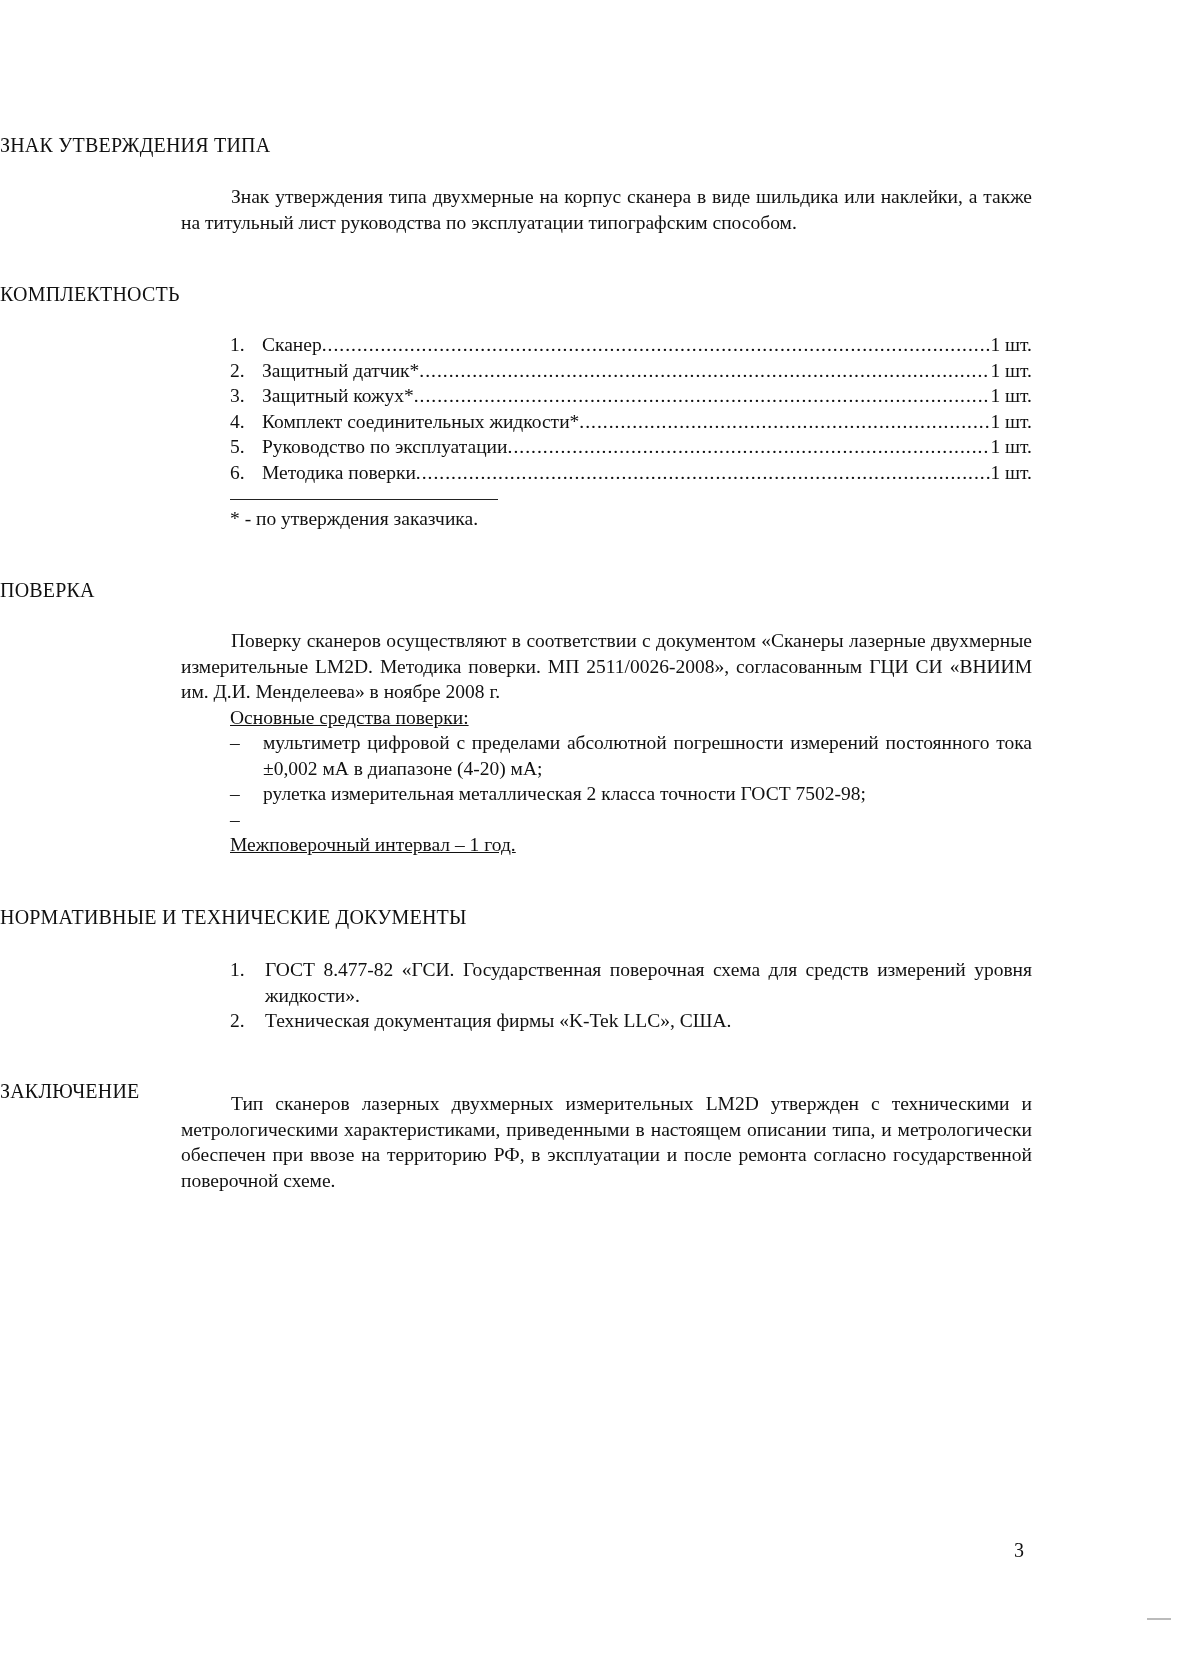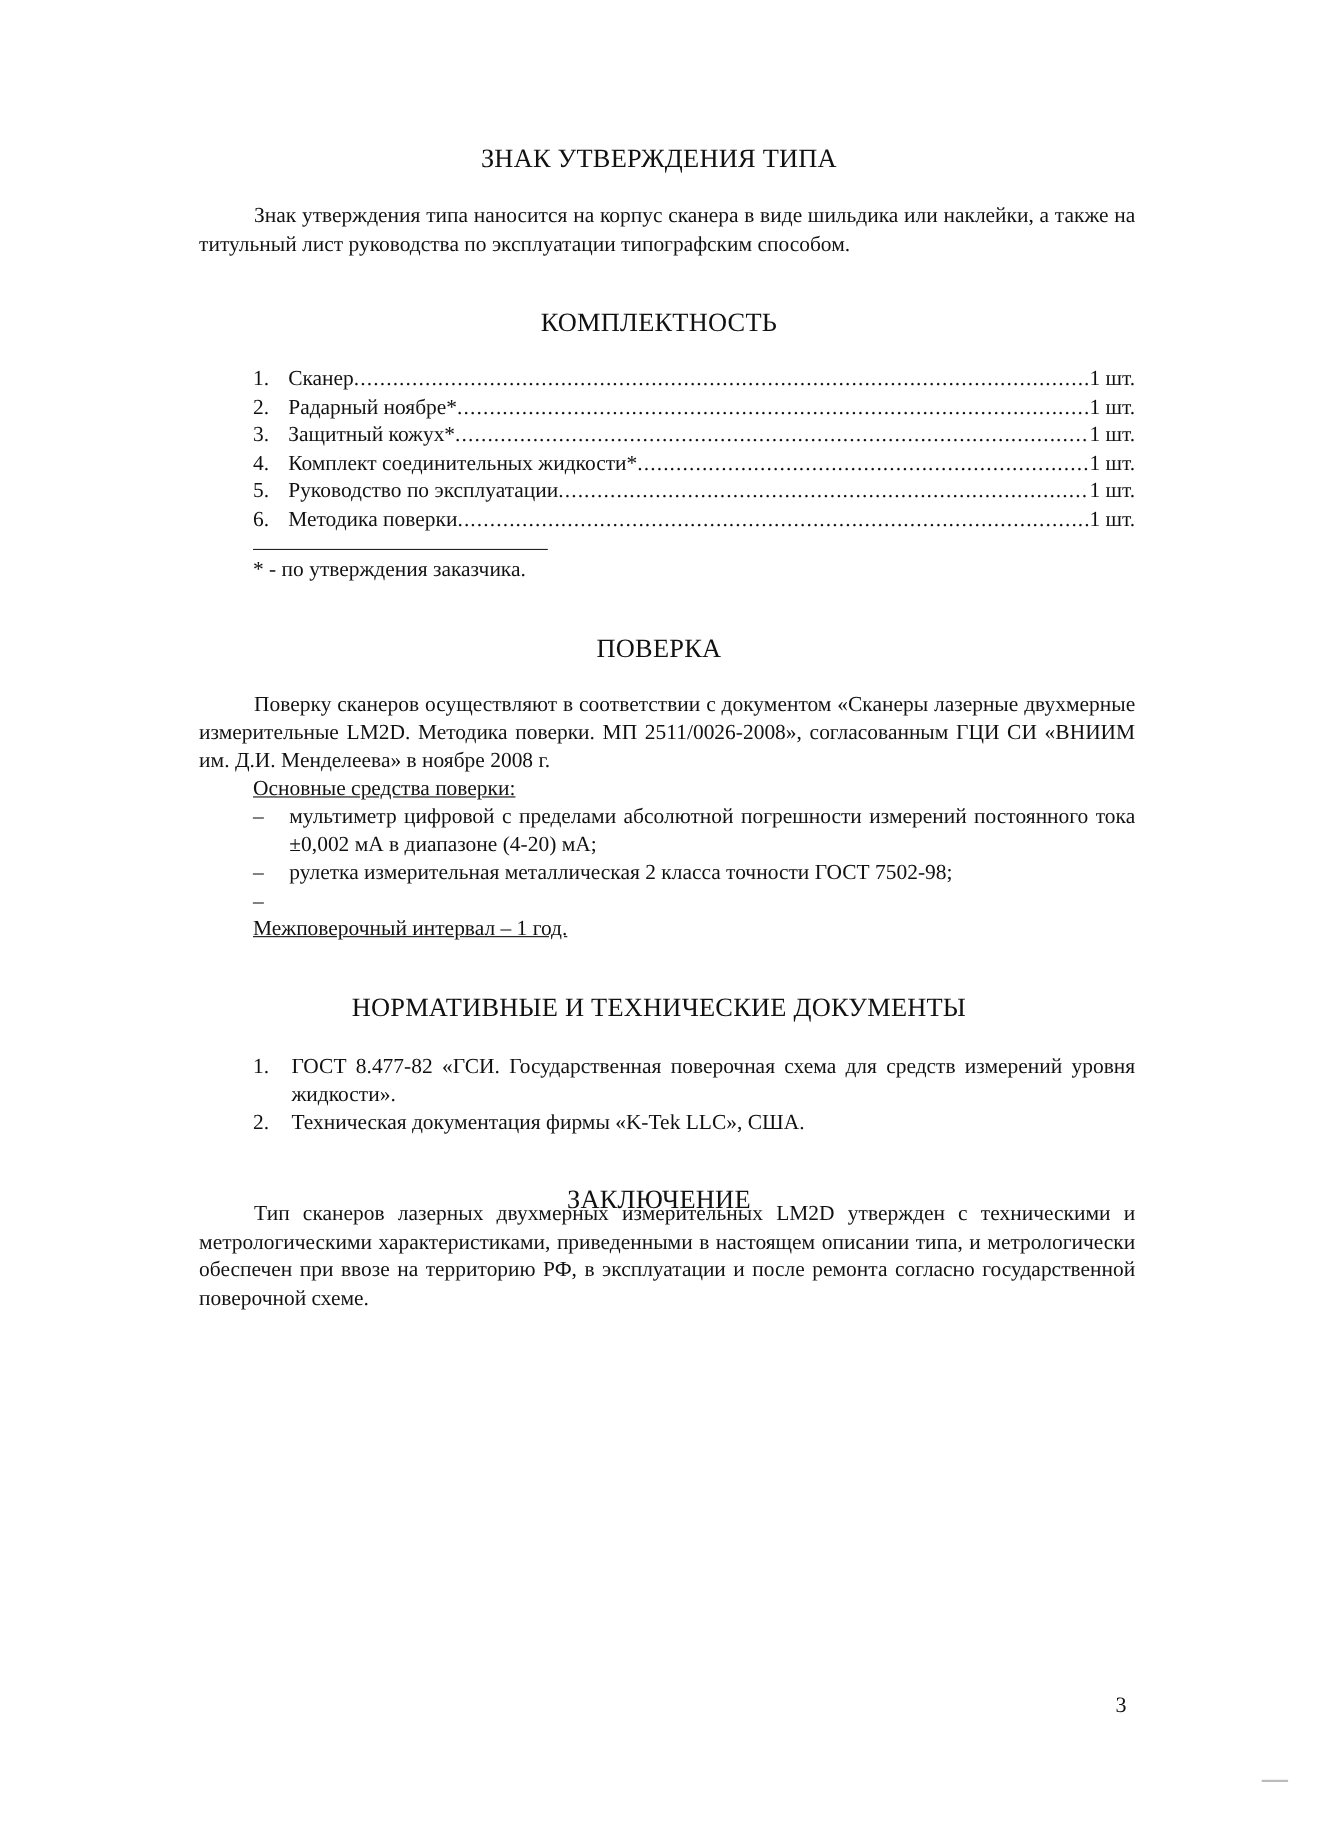--- a/index.html
+++ b/index.html
@@ -5,22 +5,22 @@
   html, body { margin: 0; padding: 0; background: #ffffff; }
   body {
     width: 1198px; height: 1671px; position: relative; overflow: hidden;
     font-family: "Liberation Serif", "DejaVu Serif", serif;
     color: #111111;
     font-size: 19.5px;
     line-height: 25.5px;
   }
   .page { position: absolute; left: 0; top: 0; width: 1198px; height: 1671px; }
   .heading {
-    position: absolute; left: 0; width: 1198px; text-align: center;
-    font-size: 24px; letter-spacing: 0.2px;
+    position: absolute; left: 0; width: 1198px; 
+    font-size: 20px; letter-spacing: 0.2px;
   }
   .para {
     position: absolute; left: 181px; width: 851px;
     text-align: justify;
   }
   .para .indent { display: inline-block; width: 50px; }
   .list { position: absolute; left: 230px; width: 802px; margin: 0; padding: 0; list-style: none; }
   .list li { display: flex; align-items: baseline; height: 25.5px; white-space: nowrap; }
   .list .num { width: 32px; flex: none; }
   .list .label { flex: none; }
@@ -41,33 +41,33 @@
   .ndoc-list li .num { position: absolute; left: 0; top: 0; }
   .page-number { position: absolute; left: 1014px; top: 1538px; font-size: 20px; }
   .scan-mark { position: absolute; left: 1147px; top: 1618px; width: 24px; height: 2px; background: #bbbbbb; }
 </style>
 </head>
 <body>
 
 <div class="page">
 
   <div class="heading" style="top:133px">ЗНАК УТВЕРЖДЕНИЯ ТИПА</div>
-  <div class="para" style="top:184px"><span class="indent"></span><span>Знак утверждения типа наносится на корпус сканера в виде шильдика или наклейки, а также на титульный лист руководства по эксплуатации типографским способом.</span></div>
+  <div class="para" style="top:184px"><span class="indent"></span><span>Знак утверждения типа двухмерные на корпус сканера в виде шильдика или наклейки, а также на титульный лист руководства по эксплуатации типографским способом.</span></div>
 
   <div class="heading" style="top:282px">КОМПЛЕКТНОСТЬ</div>
   <ul class="list" style="top:332px">
     <li>
         <span class="num">1.</span>
         <span class="label">Сканер</span>
         <span class="dots"></span>
         <span class="qty">1 шт.</span>
       </li>
     <li>
         <span class="num">2.</span>
-        <span class="label">Радарный ноябре*</span>
+        <span class="label">Защитный датчик*</span>
         <span class="dots"></span>
         <span class="qty">1 шт.</span>
       </li>
     <li>
         <span class="num">3.</span>
         <span class="label">Защитный кожух*</span>
         <span class="dots"></span>
         <span class="qty">1 шт.</span>
       </li>
     <li>

